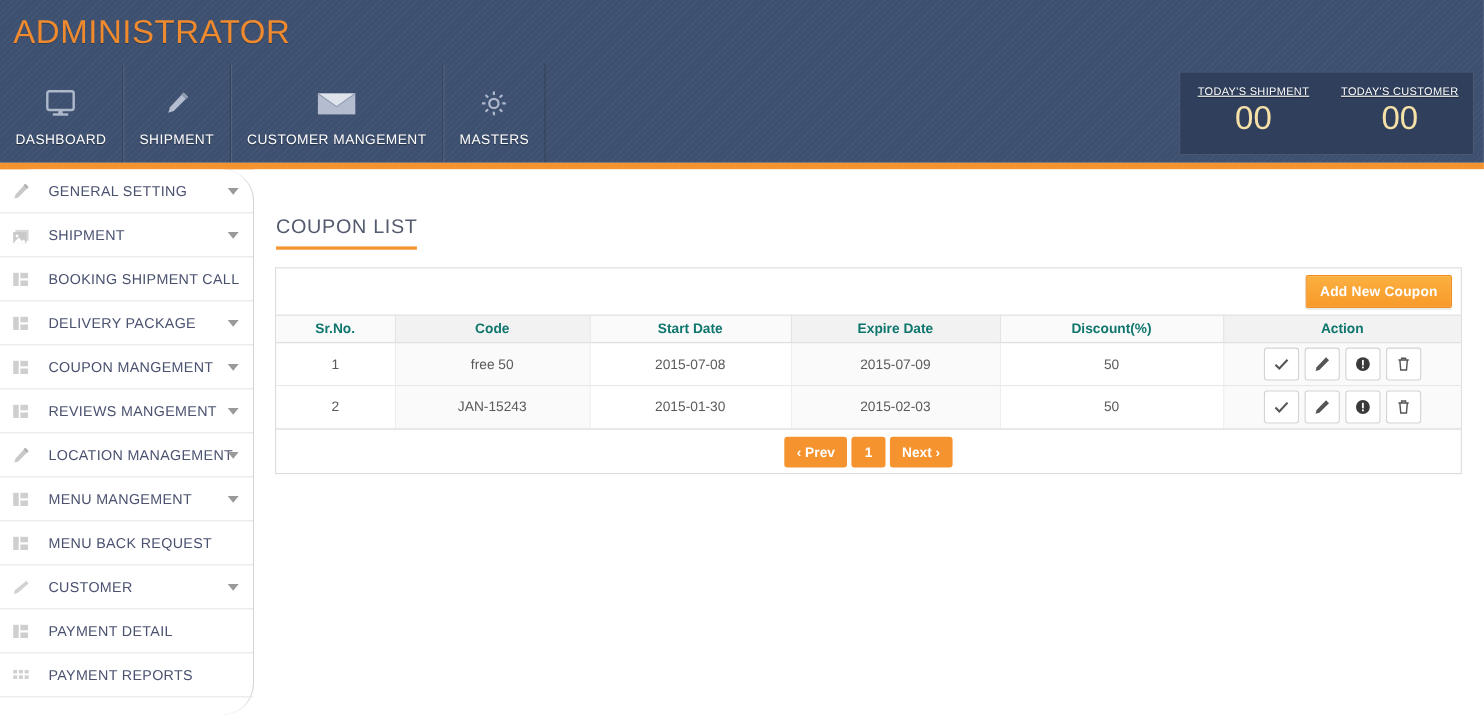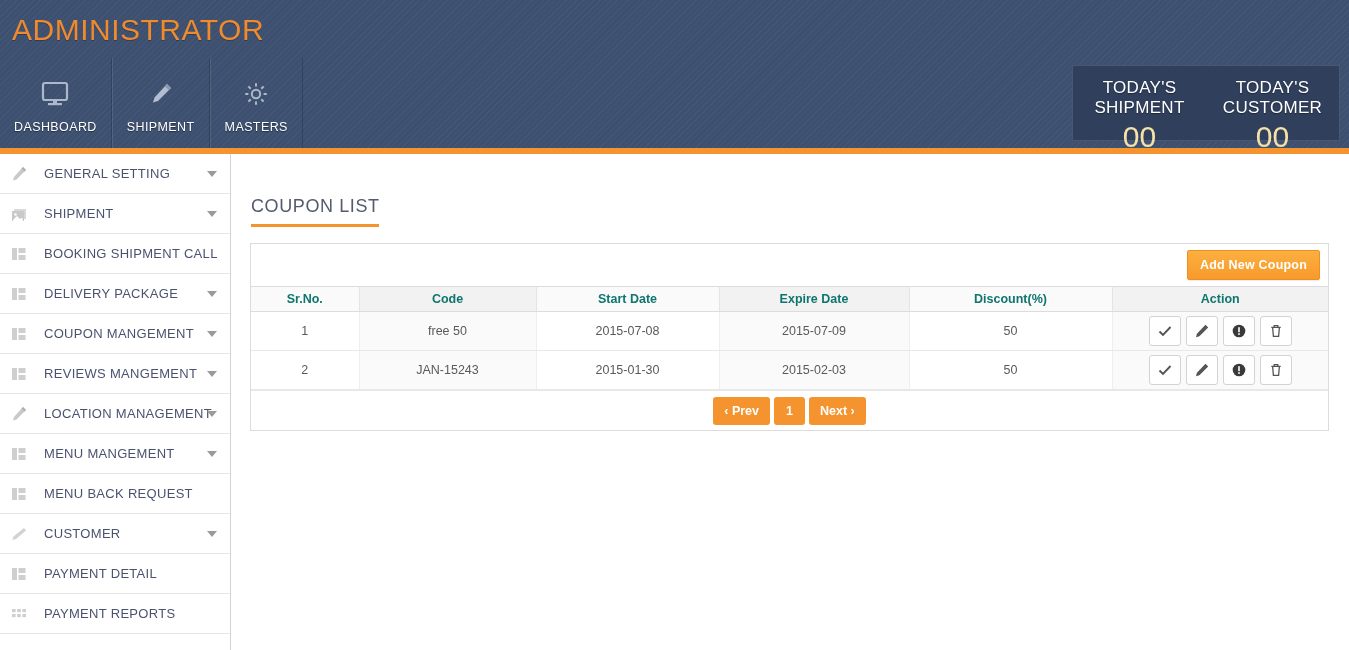--- a/index.html
+++ b/index.html
@@ -56,34 +56,35 @@
   
   .stats {
     position: absolute; right: 9px; top: 65px;
     width: 268px; height: 76px;
     background: #2f3f5c;
     border: 1px solid rgba(255,255,255,0.13);
     display: flex;
   }
   .stat { flex: 1; text-align: center; padding-top: 12px; }
   .stat-label {
-    color: #ffffff; font-size: 17px; letter-spacing: 0.3px;
-    font-weight: 400; text-shadow: 0 1px 1px rgba(0,0,0,0.4);
+    color: #ffffff; font-size: 10px; letter-spacing: 0.3px;
+    font-weight: 400; text-shadow: 0 1px 1px rgba(0,0,0,0.4); text-decoration: underline;
   }
   .stat-value {
     color: #f6e2a8; font-size: 30px; line-height: 34px;
     margin-top: 2px; font-weight: 400;
   }
 
   
   .sidebar {
     position: absolute; left: 0; top: 154px;
     width: 231px; height: 496px;
     background: #ffffff;
     border-right: 1px solid #d4d4d4;
+    border-radius: 29px;
   }
   .side-item {
     position: relative;
     height: 40px; display: flex; align-items: center;
     border-bottom: 1px solid #e6e6e6;
     cursor: pointer; padding-left: 10px;
   }
   .side-icon {
     width: 26px; flex: 0 0 26px; display: flex;
     align-items: center; justify-content: flex-start;
@@ -189,20 +190,30 @@
     <div class="navtab">
       <span class="nt-icon">
         <svg width="28" height="28" viewBox="0 0 28 28">
           <path d="M20 4 L24 8 L11 21 L6 22.5 L7.5 17.5 Z" fill="#b4bdcf"></path>
           <path d="M20 4 L24 8 L21.8 10.2 L17.8 6.2 Z" fill="#8d99b0"></path>
         </svg>
       </span>
       <span class="nt-label">SHIPMENT</span>
     </div>
 
+    <div class="navtab">
+      <span class="nt-icon">
+        <svg width="36" height="24" viewBox="0 0 36 24">
+          <rect x="1" y="3" width="34" height="19" fill="#b4bdcf"></rect>
+          <path d="M1 3 L18 15 L35 3 Z" fill="#dfe4ec"></path>
+          <path d="M1 3 L18 15 L35 3" fill="none" stroke="#8d99b0" stroke-width="1"></path>
+        </svg>
+      </span>
+      <span class="nt-label">CUSTOMER MANGEMENT</span>
+    </div>
 
     <div class="navtab">
       <span class="nt-icon">
         <svg width="28" height="28" viewBox="0 0 28 28">
           <g fill="none" stroke="#aeb8cb" stroke-width="2">
             <circle cx="14" cy="14" r="4.2"></circle>
             <path d="M14 3.2 v3.2 M14 21.6 v3.2 M3.2 14 h3.2 M21.6 14 h3.2
                      M6.4 6.4 l2.3 2.3 M19.3 19.3 l2.3 2.3
                      M21.6 6.4 l-2.3 2.3 M8.7 19.3 l-2.3 2.3"></path>
           </g>

